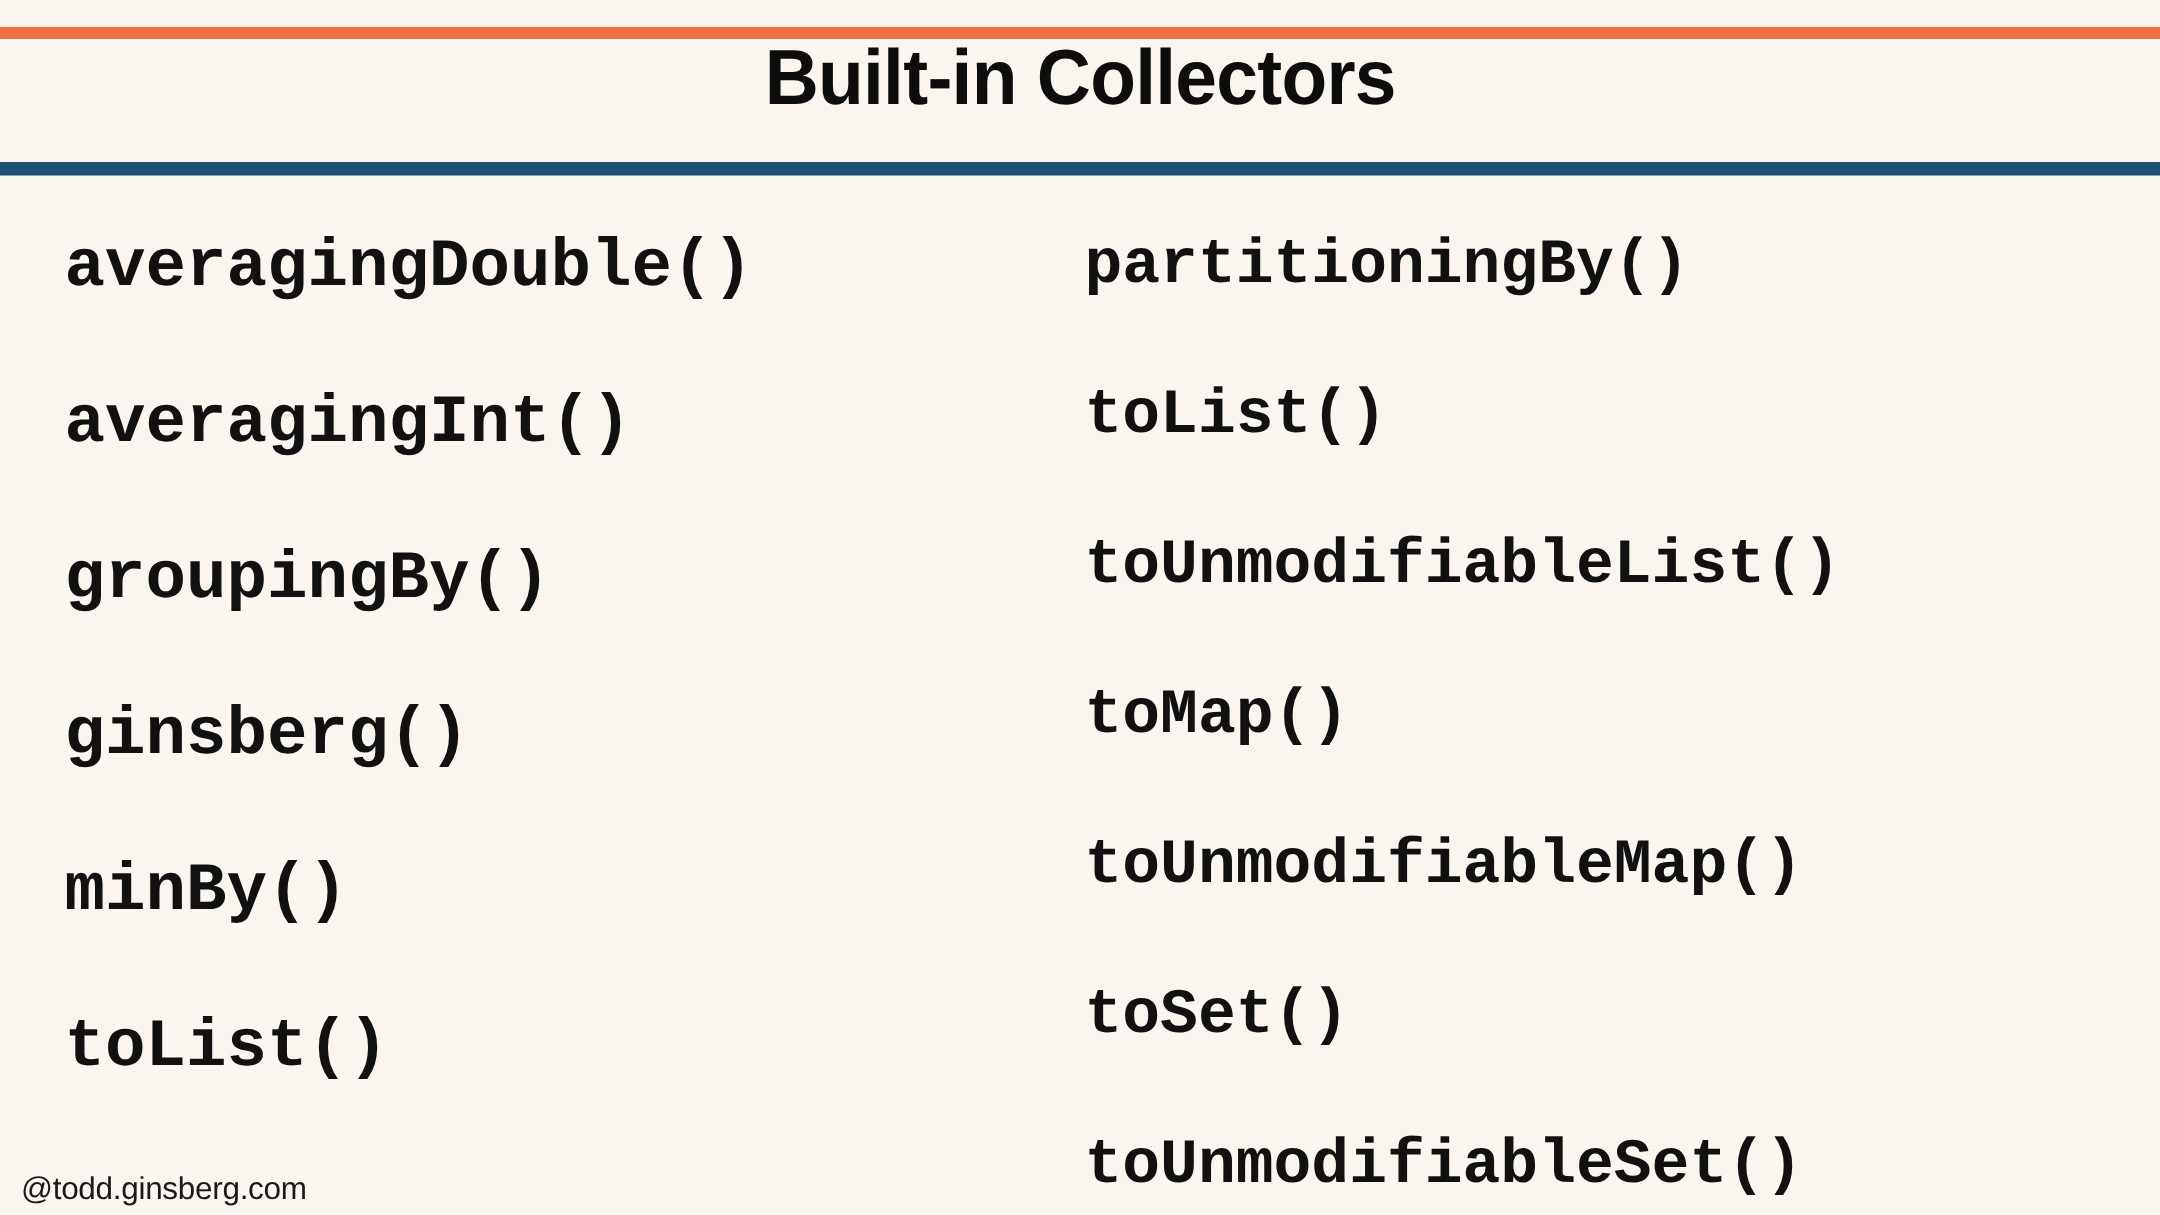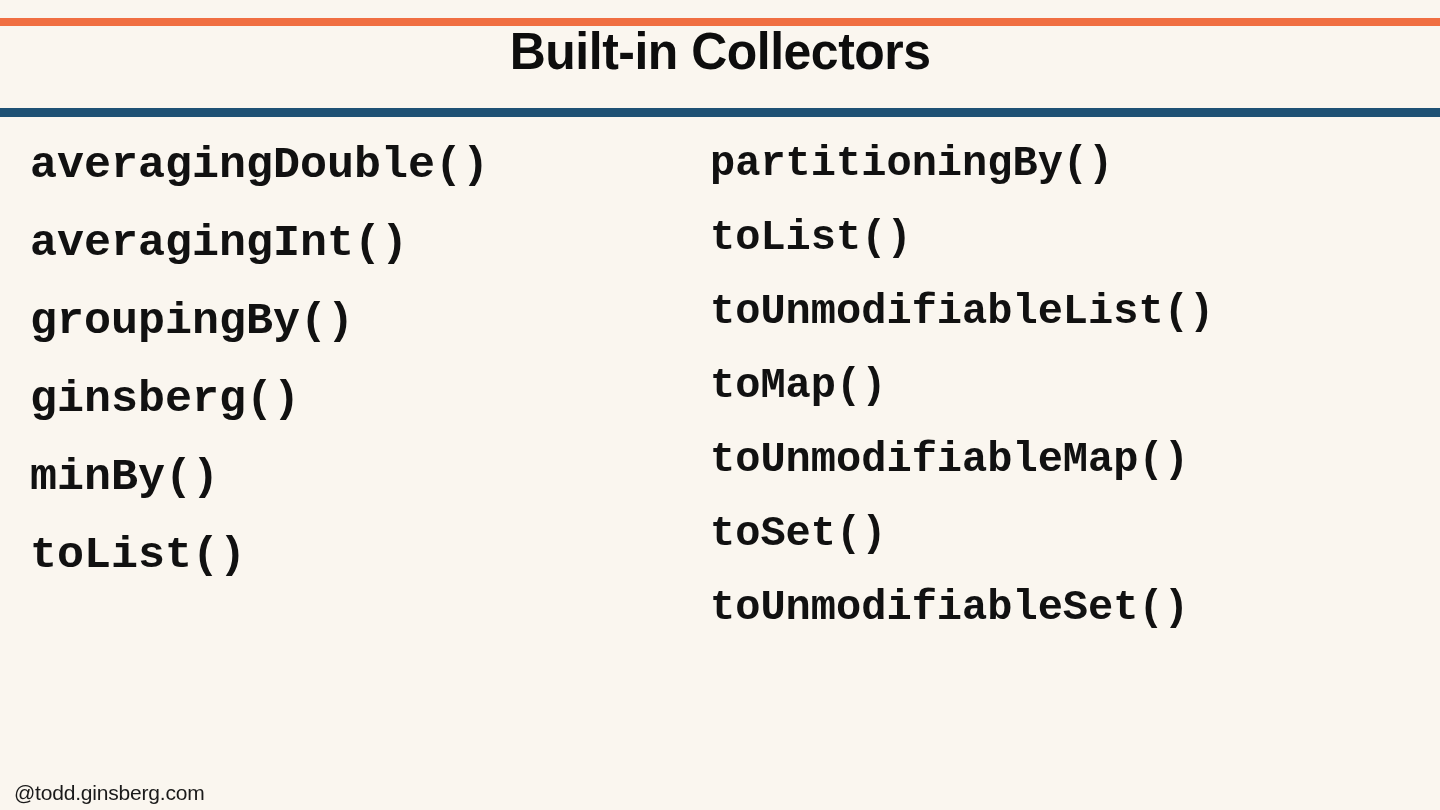--- a/index.html
+++ b/index.html
@@ -39,25 +39,24 @@
     top: 108px;
     width: 1440px;
     height: 9px;
     background: #1e5174;
   }
 
   
   .title-band {
     position: absolute;
     left: 0;
-    top: 10px;
+    top: 26px;
     width: 1440px;
     height: 82px;
     display: flex;
-    align-items: center;
     justify-content: center;
   }
   .title {
     font-family: "Liberation Sans", sans-serif;
     font-size: 52px;
     font-weight: 700;
     letter-spacing: -0.5px;
     color: #0d0d0d;
     white-space: nowrap;
     line-height: 1;
@@ -91,21 +90,21 @@
     padding-left: 56px;
     padding-top: 18px;
   }
 
   .item {
     font-family: "Liberation Mono", "DejaVu Sans Mono", monospace;
     font-weight: 700;
     color: #111111;
     white-space: nowrap;
     line-height: 1;
-    margin: 0;
+    margin: 13px;
   }
   .col-left .item {
     font-size: 45px;
     height: 78px;
     line-height: 62px;
   }
   .col-right .item {
     font-size: 42px;
     height: 74px;
     line-height: 58px;

